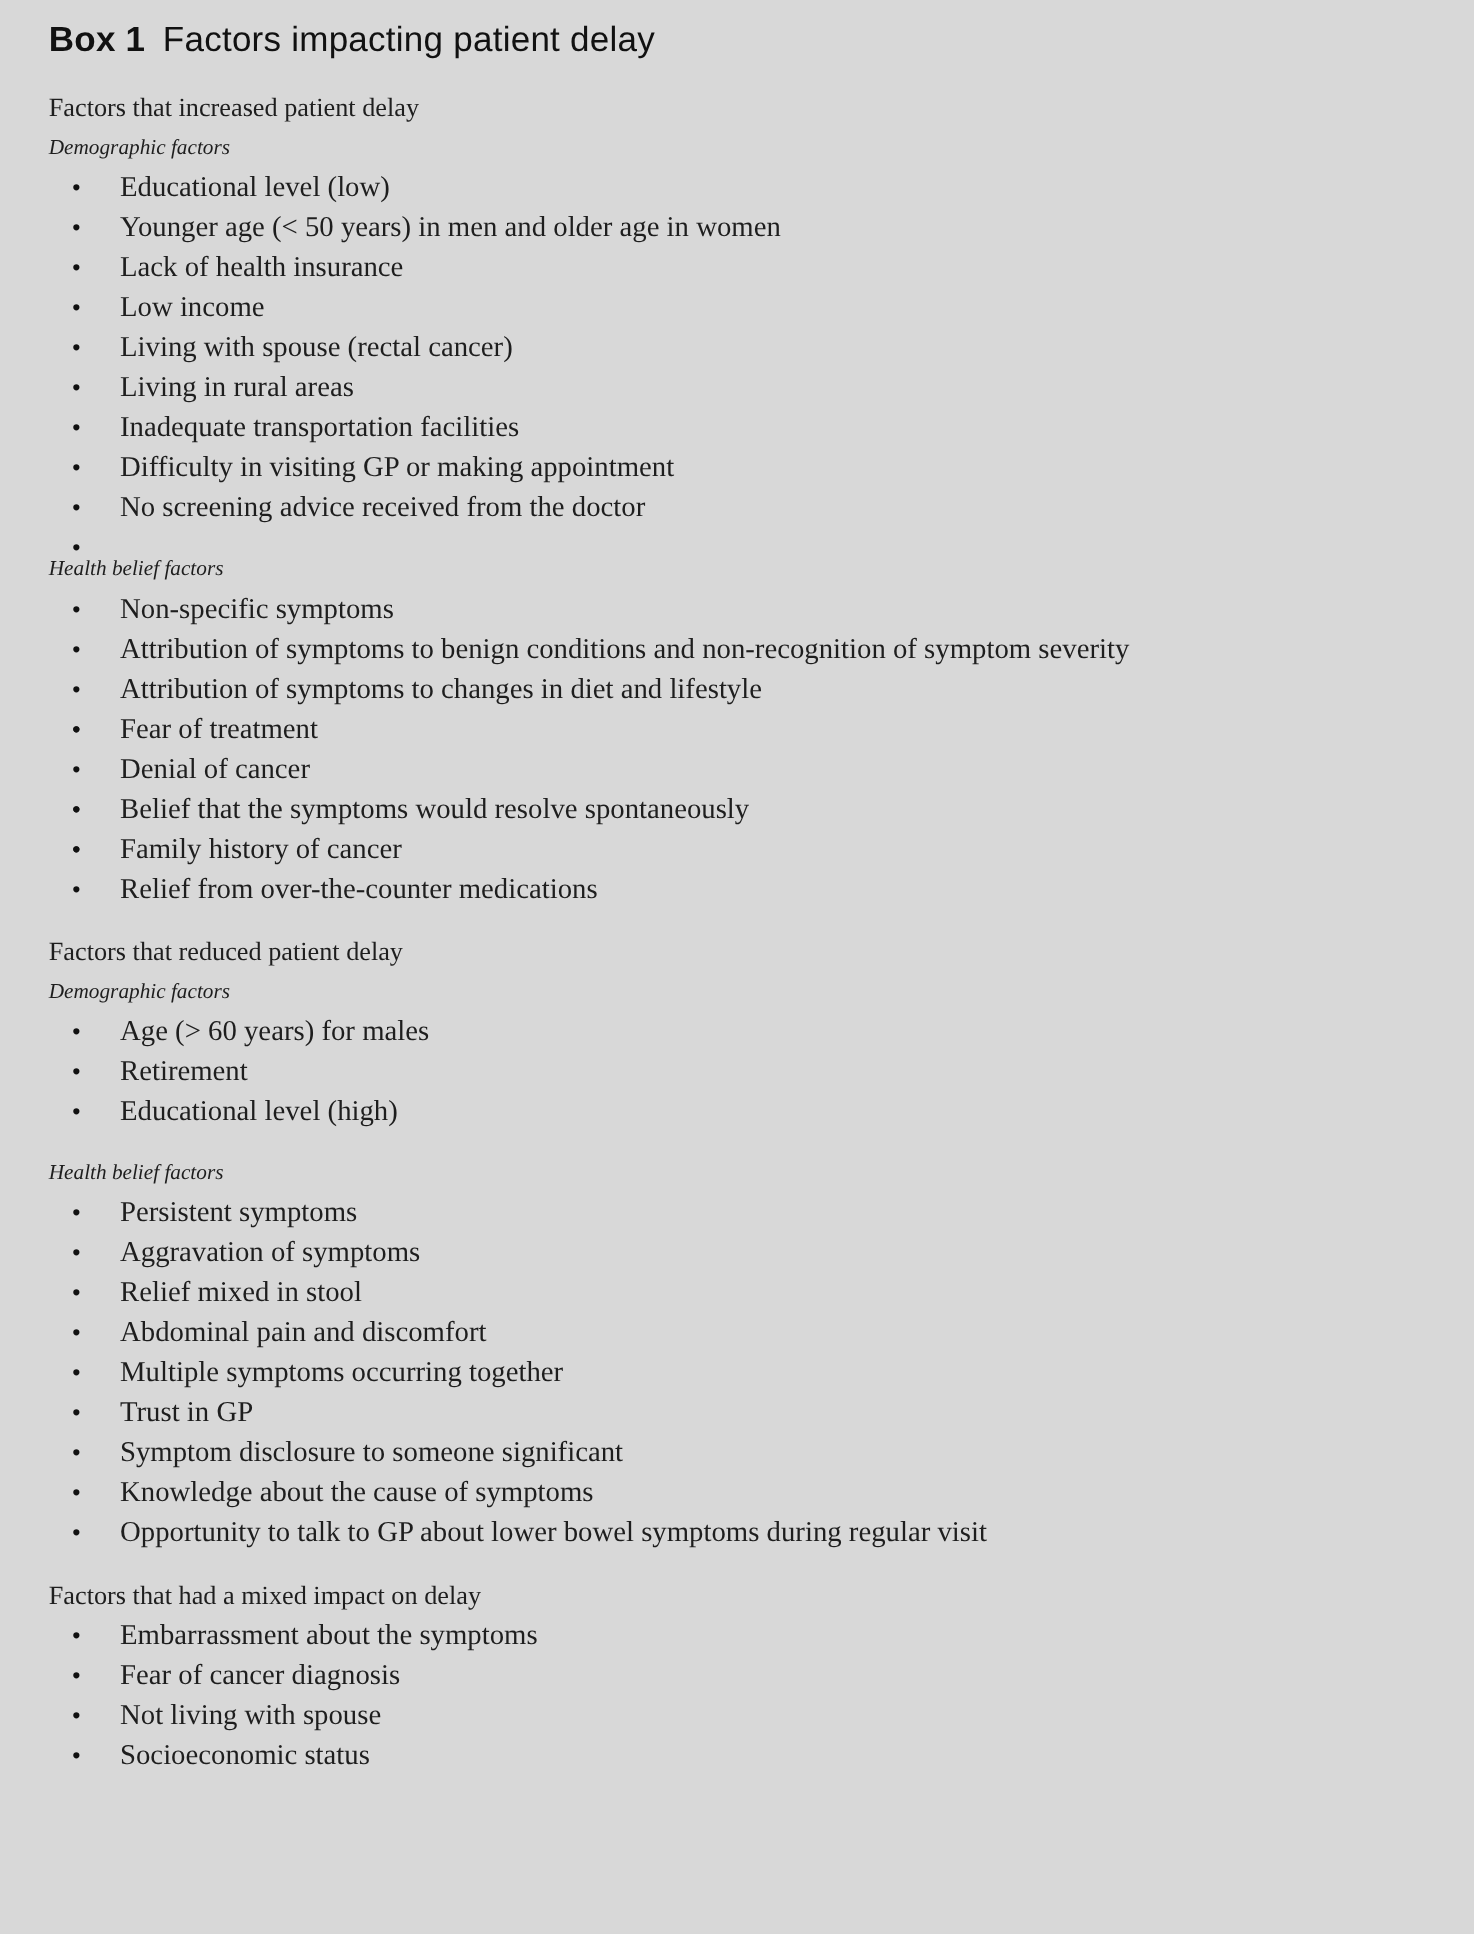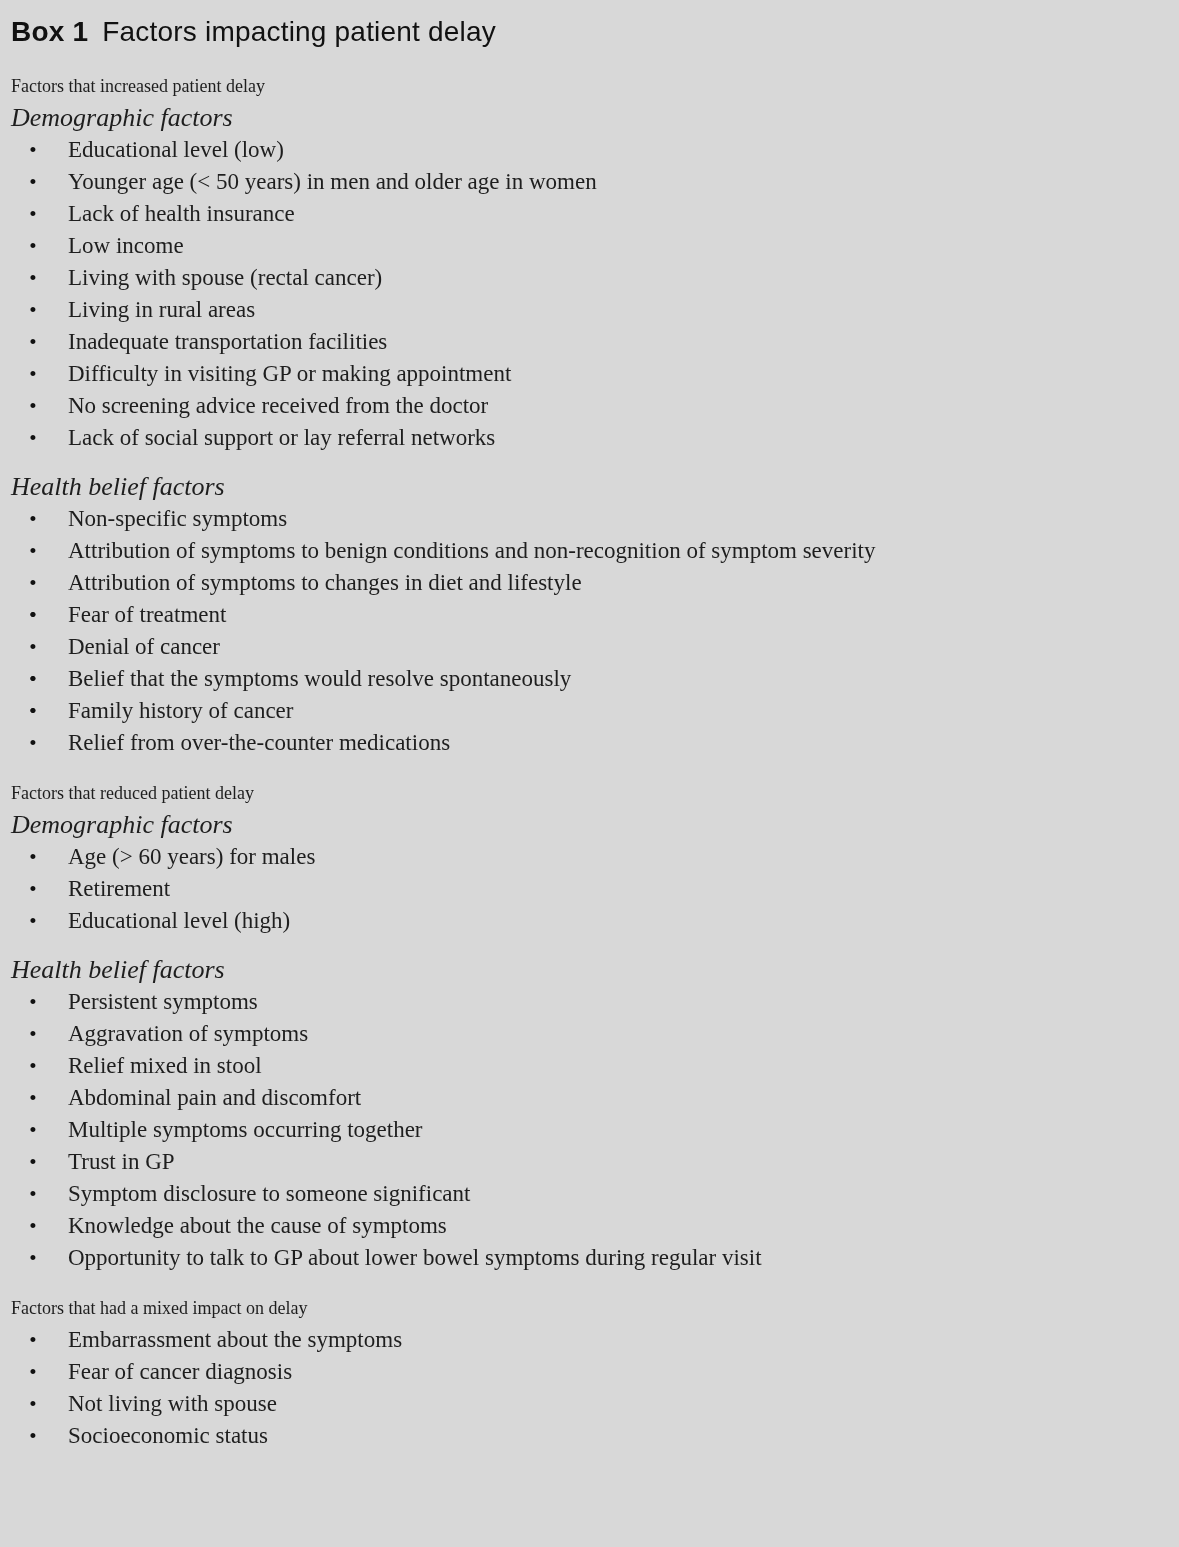--- a/index.html
+++ b/index.html
@@ -11,54 +11,54 @@
     height: 1547px;
     background: #d8d8d8;
     color: #222;
     font-family: "Liberation Serif", serif;
     overflow: hidden;
   }
   .box {
     box-sizing: border-box;
     width: 1179px;
     height: 1547px;
-    padding: 12px 28px 20px 11px;
+    padding: 12px 28px 20px 39px;
   }
   .box-title {
     font-family: "Liberation Sans", sans-serif;
     font-size: 28px;
     line-height: 40px;
     color: #111;
     margin-bottom: 18px;
     letter-spacing: 0.2px;
   }
   .box-label {
     font-weight: bold;
     margin-right: 14px;
   }
   .section {
     margin-bottom: 18px;
   }
   .sec-heading {
-    font-size: 18px;
+    font-size: 21px;
     line-height: 32px;
     color: #1e1e1e;
   }
   .group {
     margin-bottom: 17px;
   }
   .group:last-child {
     margin-bottom: 0;
   }
   .group + .group {
     margin-top: 17px;
   }
   .subheading {
     font-style: italic;
-    font-size: 26px;
+    font-size: 17px;
     line-height: 32px;
     color: #1e1e1e;
   }
   ul.factor-list {
     list-style: none;
     margin: 0;
     padding: 0;
   }
   ul.factor-list li {
     font-size: 23px;
@@ -92,21 +92,21 @@
           <ul class="factor-list">
             <li><span class="bullet">•</span><span>Educational level (low)</span></li>
             <li><span class="bullet">•</span><span>Younger age (&lt; 50 years) in men and older age in women</span></li>
             <li><span class="bullet">•</span><span>Lack of health insurance</span></li>
             <li><span class="bullet">•</span><span>Low income</span></li>
             <li><span class="bullet">•</span><span>Living with spouse (rectal cancer)</span></li>
             <li><span class="bullet">•</span><span>Living in rural areas</span></li>
             <li><span class="bullet">•</span><span>Inadequate transportation facilities</span></li>
             <li><span class="bullet">•</span><span>Difficulty in visiting GP or making appointment</span></li>
             <li><span class="bullet">•</span><span>No screening advice received from the doctor</span></li>
-            <li><span class="bullet">•</span><span>Lack of social support or lay referral networks</span></li>
+            <li><span class="bullet">•</span></li>
           </ul>
         </div>
         <div class="group">
           <div class="subheading">Health belief factors</div>
           <ul class="factor-list">
             <li><span class="bullet">•</span><span>Non-specific symptoms</span></li>
             <li><span class="bullet">•</span><span>Attribution of symptoms to benign conditions and non-recognition of symptom severity</span></li>
             <li><span class="bullet">•</span><span>Attribution of symptoms to changes in diet and lifestyle</span></li>
             <li><span class="bullet">•</span></li>
             <li><span class="bullet">•</span><span>Fear of treatment</span></li>

